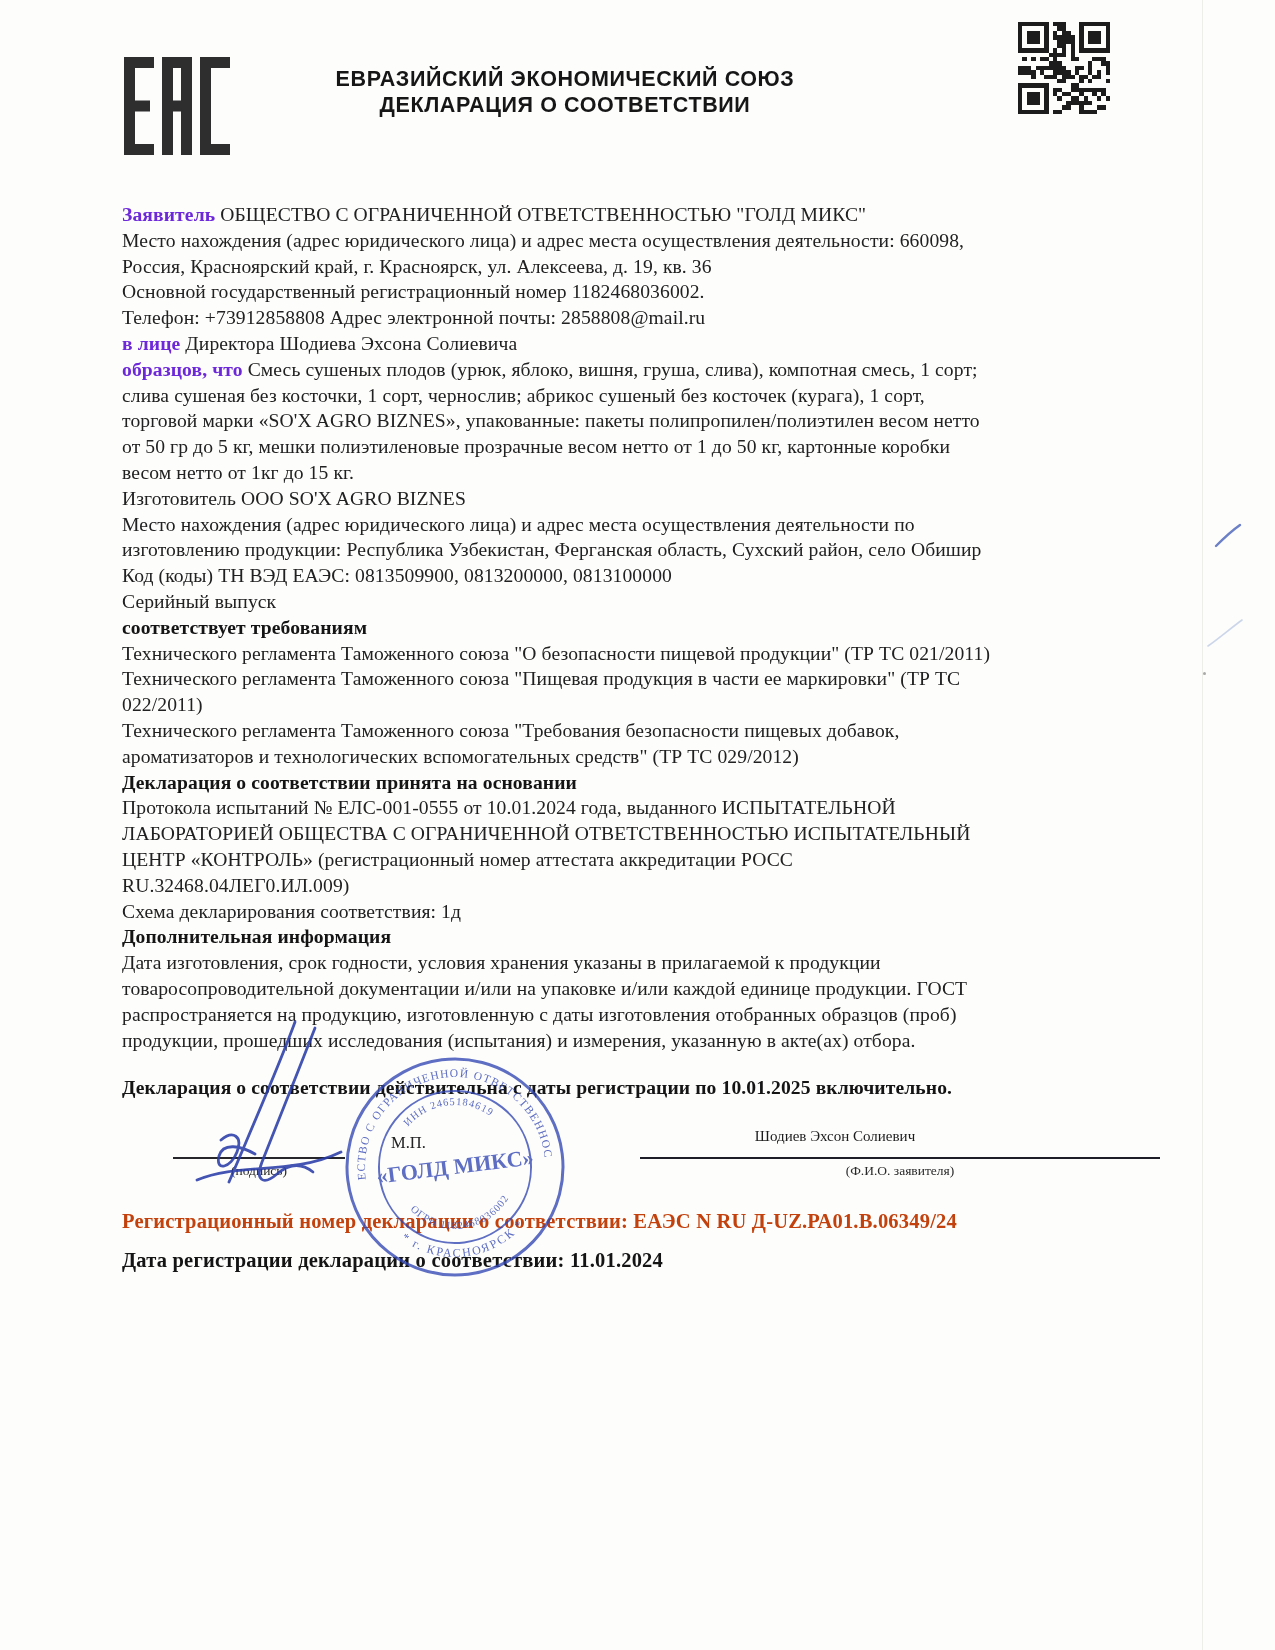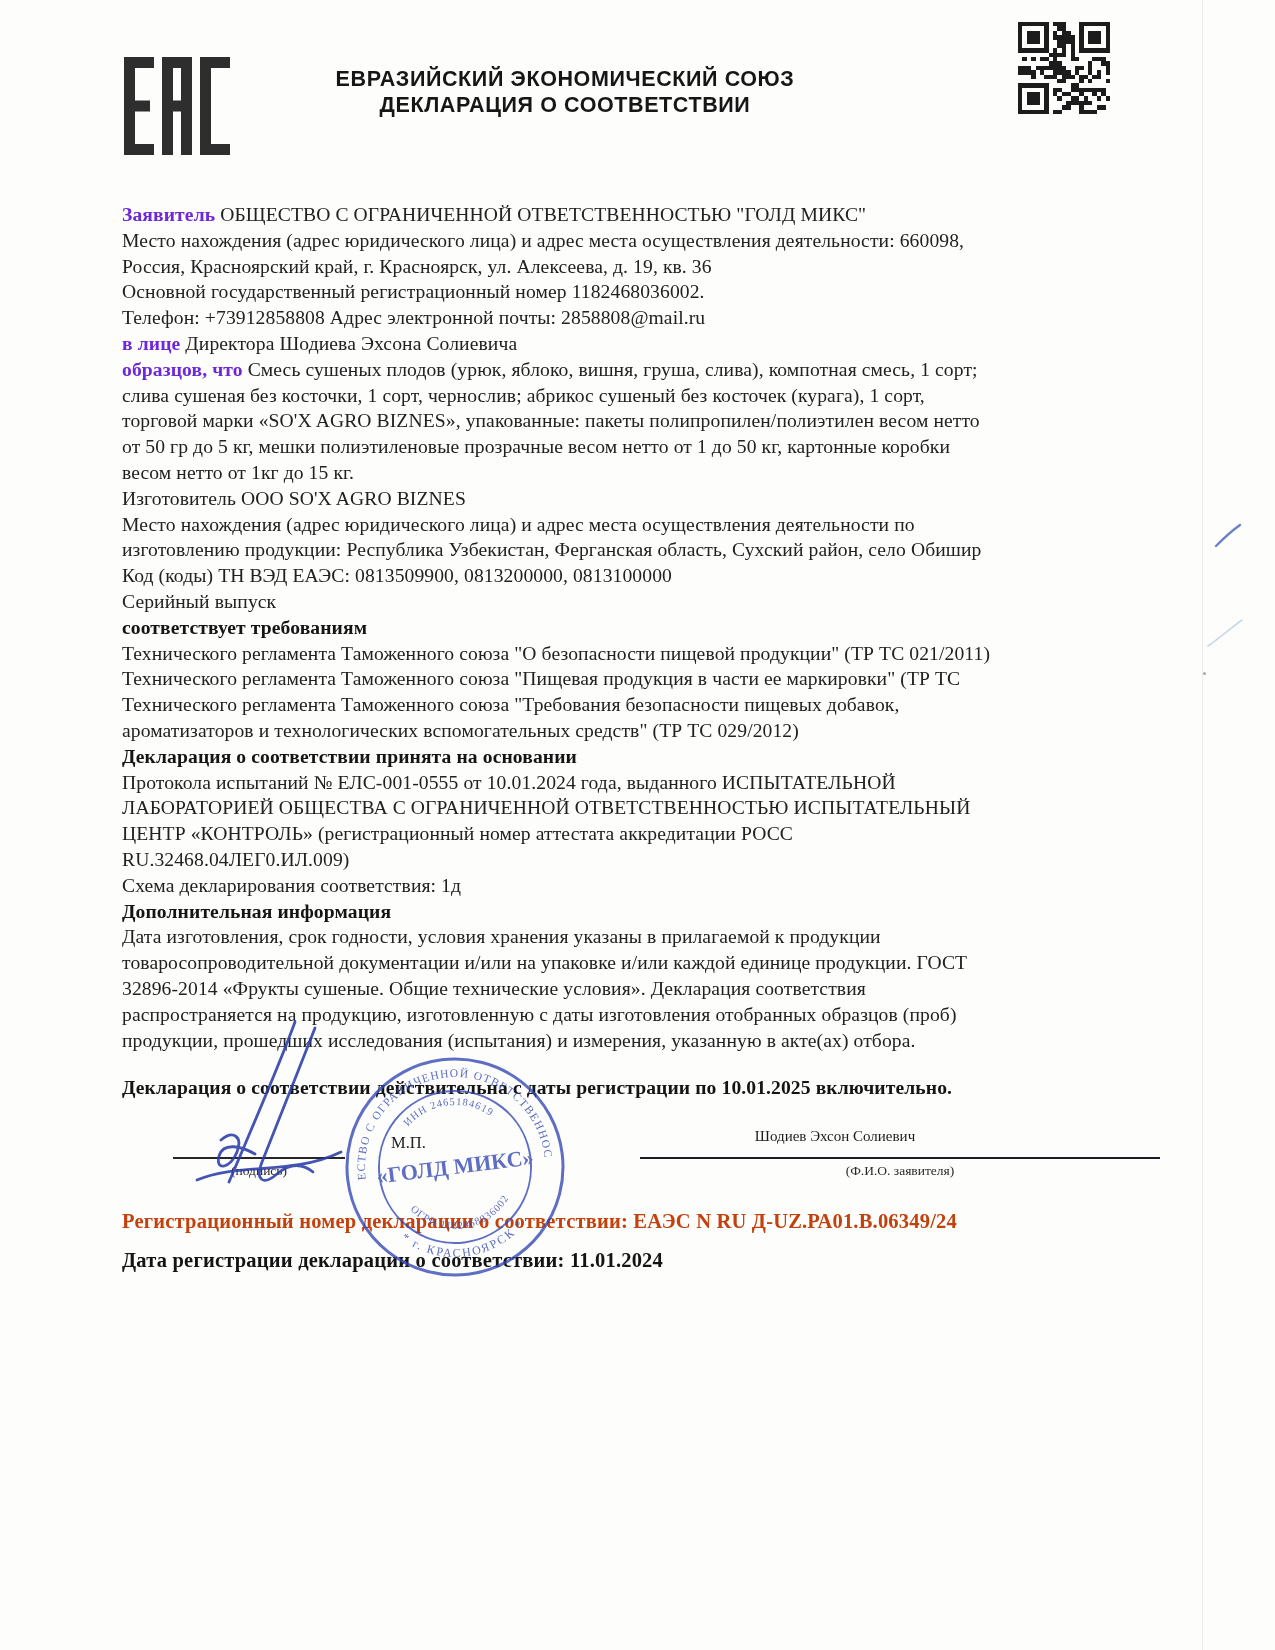--- a/index.html
+++ b/index.html
@@ -555,32 +555,32 @@
       <div class="bline">от 50 гр до 5 кг, мешки полиэтиленовые прозрачные весом нетто от 1 до 50 кг, картонные коробки</div>
       <div class="bline">весом нетто от 1кг до 15 кг.</div>
       <div class="bline">Изготовитель ООО SO'X AGRO BIZNES</div>
       <div class="bline">Место нахождения (адрес юридического лица) и адрес места осуществления деятельности по</div>
       <div class="bline">изготовлению продукции: Республика Узбекистан, Ферганская область,  Сухский район, село Обишир</div>
       <div class="bline">Код (коды) ТН ВЭД ЕАЭС: 0813509900, 0813200000, 0813100000</div>
       <div class="bline">Серийный выпуск</div>
       <div class="bline bold">соответствует требованиям</div>
       <div class="bline">Технического регламента Таможенного союза "О безопасности пищевой продукции" (ТР ТС 021/2011)</div>
       <div class="bline">Технического регламента Таможенного союза "Пищевая продукция в части ее маркировки" (ТР ТС</div>
+      <div class="bline">022/2011)</div>
       <div class="bline">Технического регламента Таможенного союза "Требования безопасности пищевых добавок,</div>
       <div class="bline">ароматизаторов и технологических вспомогательных средств" (ТР ТС 029/2012)</div>
       <div class="bline bold">Декларация о соответствии принята на основании</div>
       <div class="bline">Протокола испытаний № ЕЛС-001-0555 от 10.01.2024 года, выданного ИСПЫТАТЕЛЬНОЙ</div>
       <div class="bline">ЛАБОРАТОРИЕЙ  ОБЩЕСТВА С ОГРАНИЧЕННОЙ  ОТВЕТСТВЕННОСТЬЮ ИСПЫТАТЕЛЬНЫЙ</div>
       <div class="bline">ЦЕНТР «КОНТРОЛЬ»  (регистрационный номер аттестата аккредитации РОСС</div>
       <div class="bline">RU.32468.04ЛЕГ0.ИЛ.009)</div>
       <div class="bline">Схема декларирования соответствия: 1д</div>
       <div class="bline bold">Дополнительная информация</div>
       <div class="bline">Дата изготовления, срок годности, условия хранения указаны в прилагаемой к продукции</div>
       <div class="bline">товаросопроводительной документации и/или на упаковке и/или каждой единице продукции. ГОСТ</div>
-      <div class="bline">32896-2014 «Фрукты сушеные. Общие технические условия». Декларация соответствия</div>
       <div class="bline">распространяется на продукцию, изготовленную с даты изготовления отобранных образцов (проб)</div>
       <div class="bline">продукции, прошедших исследования (испытания) и измерения, указанную в акте(ах) отбора.</div>
       <div class="bline bold gap">Декларация о соответствии действительна с даты регистрации по 10.01.2025 включительно.</div>
     </div>
 
   <div class="sig-line"></div>
   <div class="podpis">(подпись)</div>
   <div class="mp">М.П.</div>
   <div class="fio-name">Шодиев Эхсон Солиевич</div>
   <div class="fio-line"></div>

